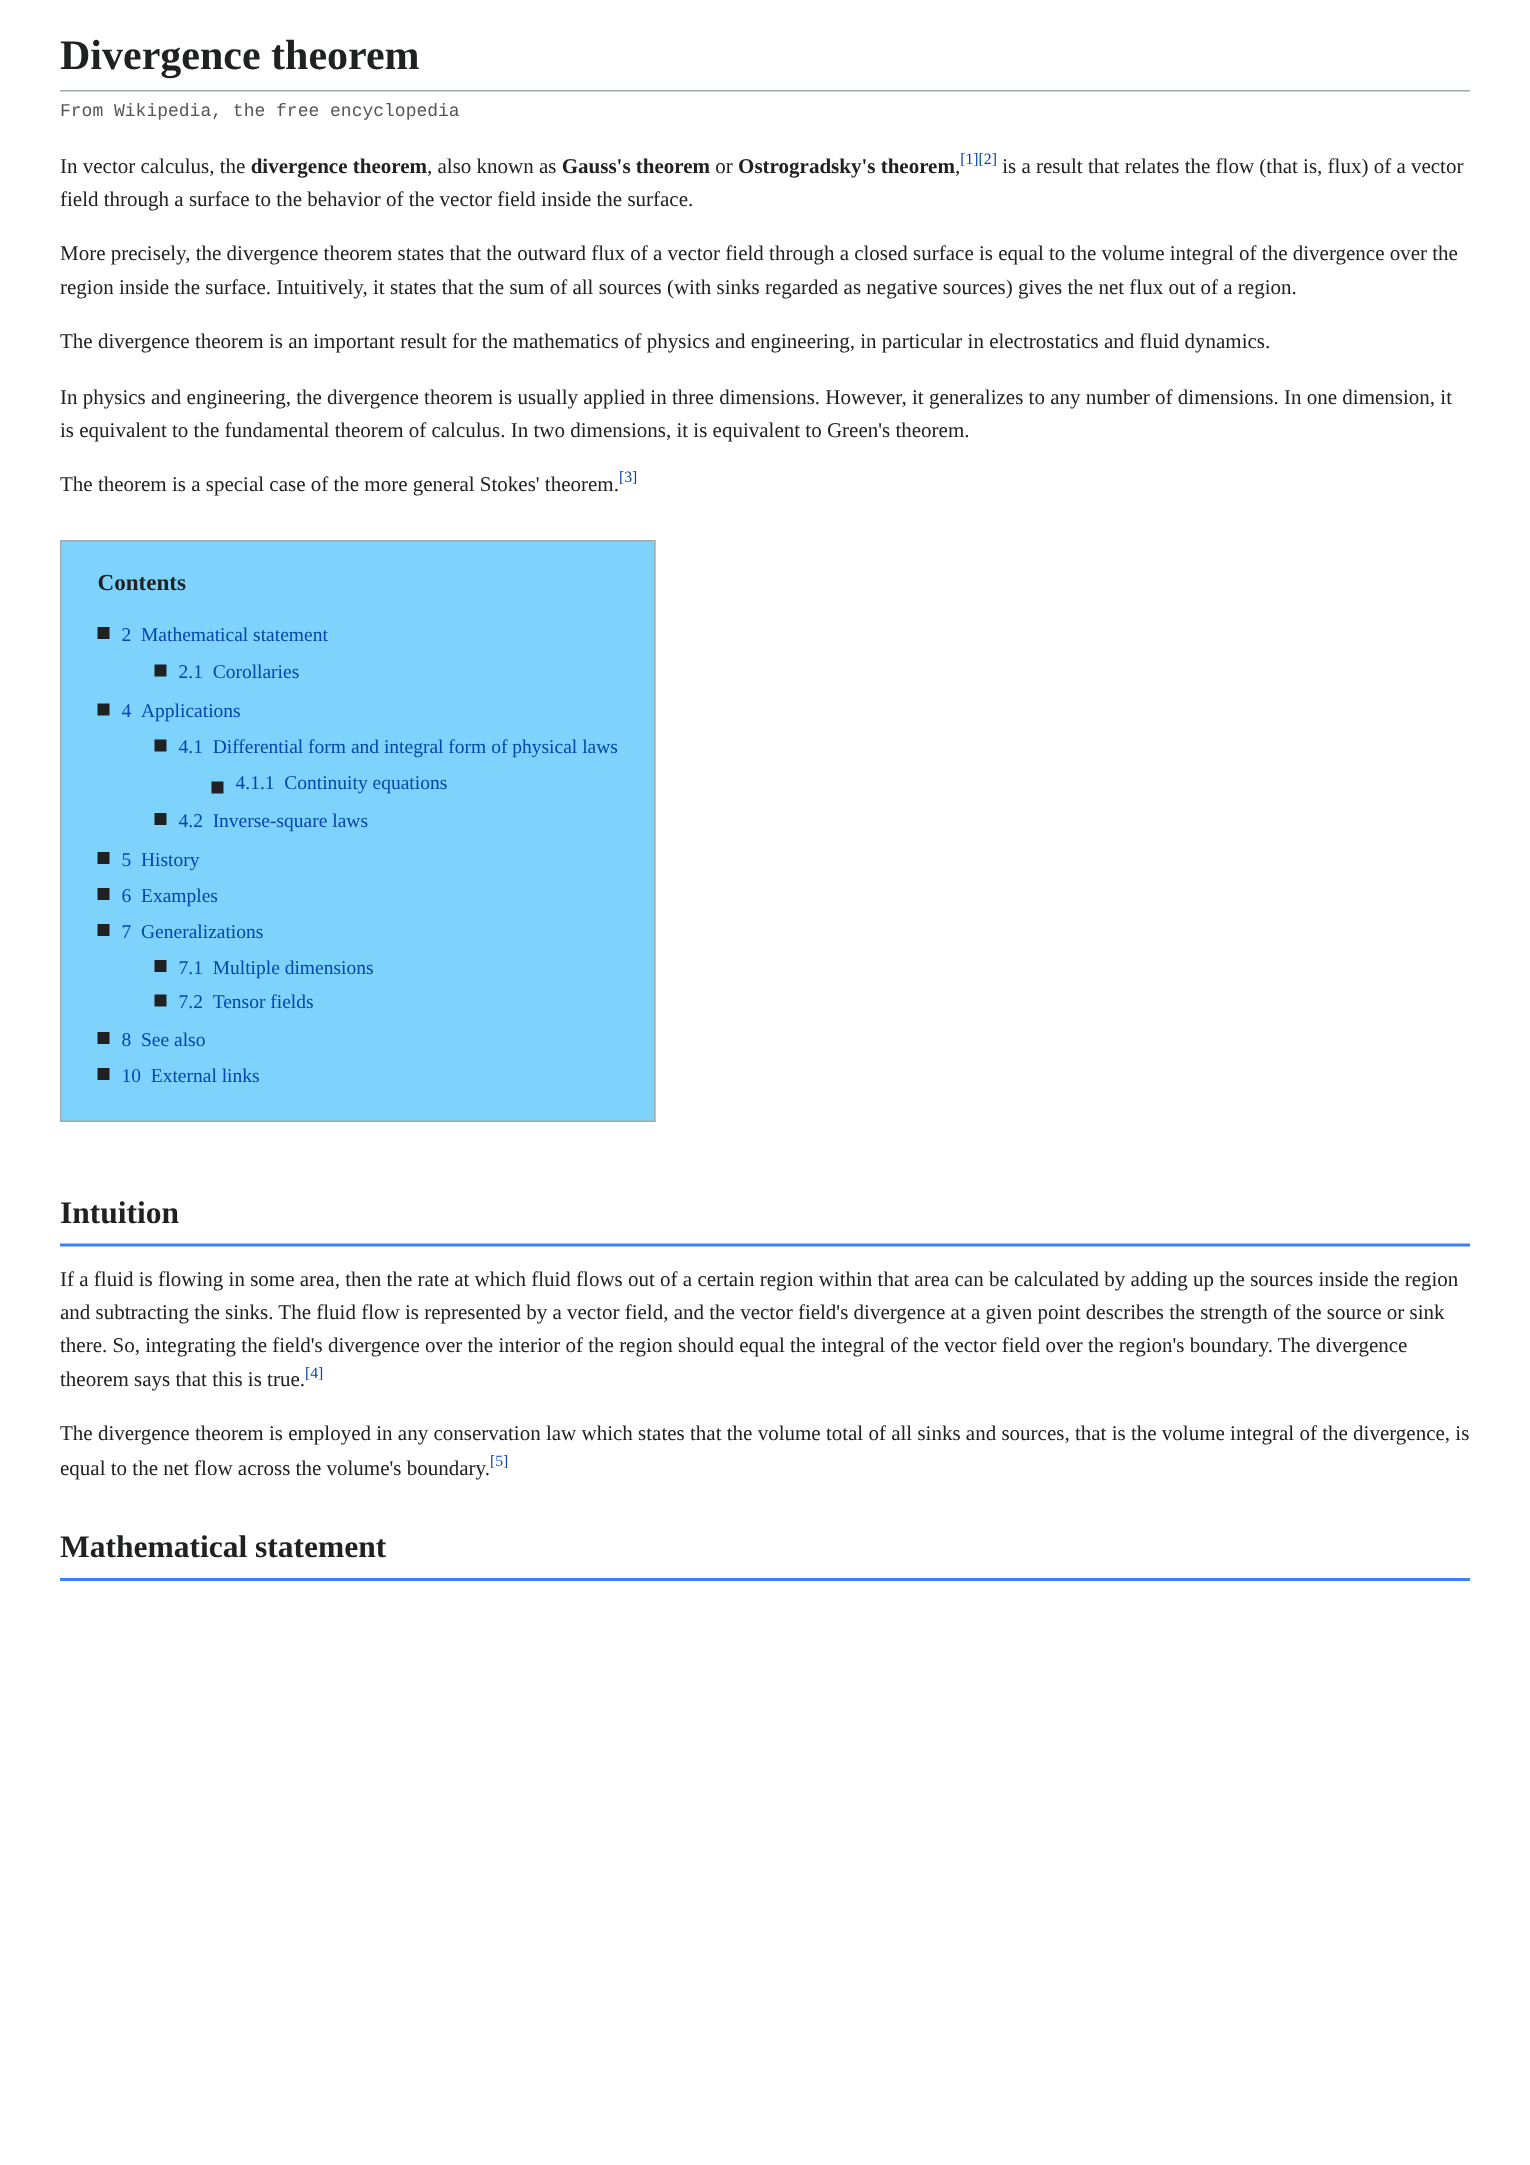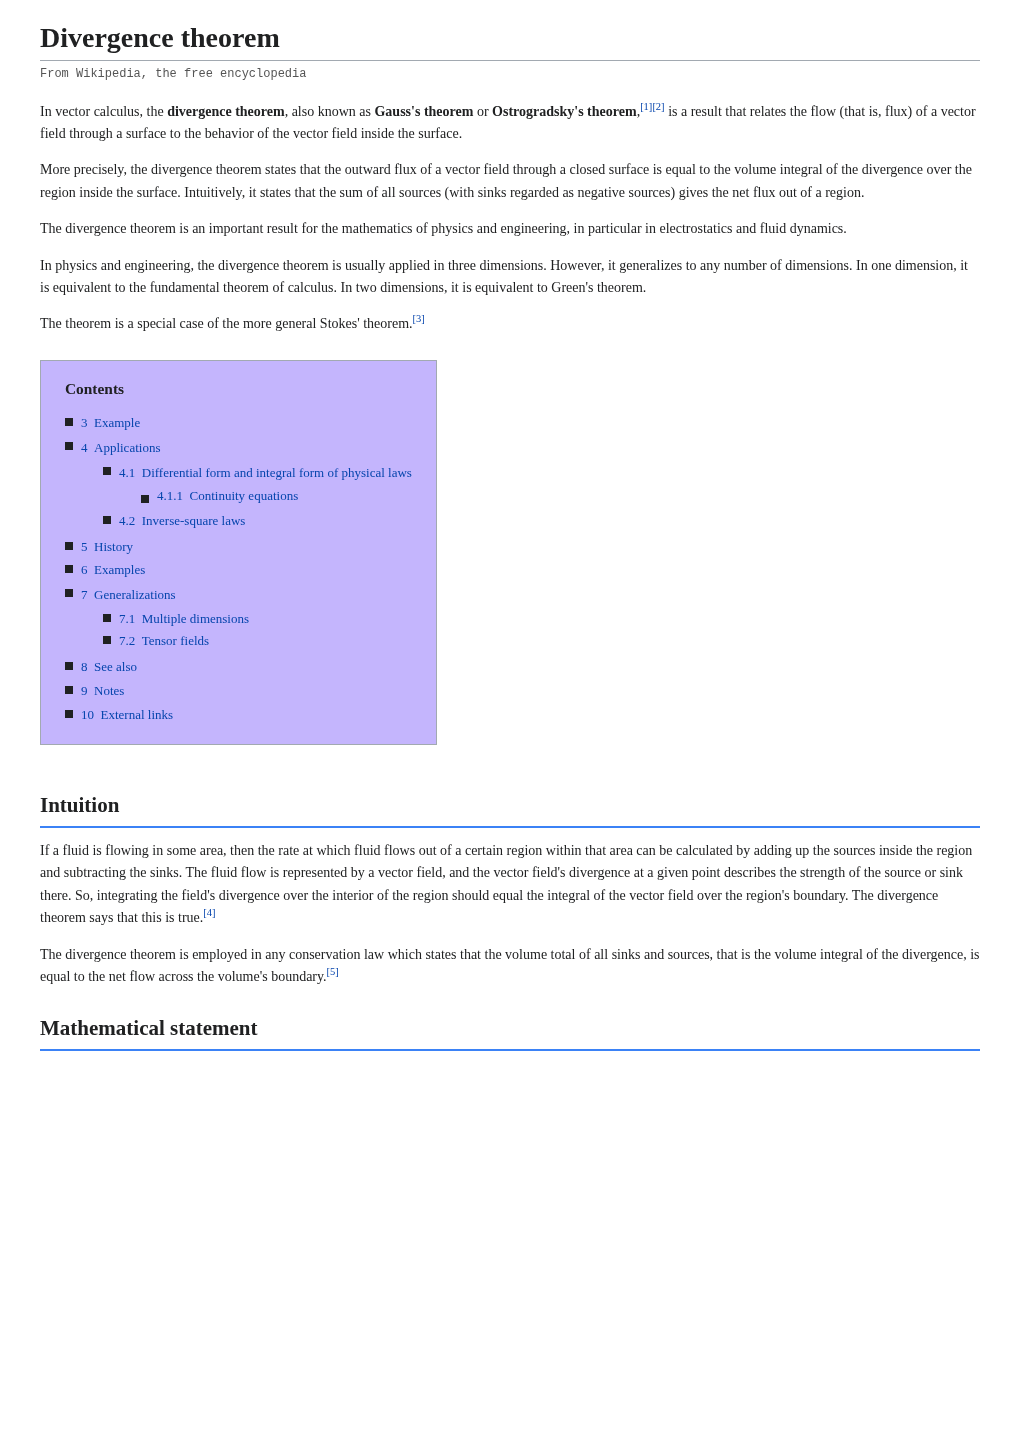--- a/index.html
+++ b/index.html
@@ -37,21 +37,21 @@
       vertical-align: super;
       line-height: 0;
     }
     sup a {
       color: #0645ad;
       text-decoration: none;
     }
     .toc-box {
       display: inline-block;
       border: 1px solid #a2a9b1;
-      background: #c4b5fd;
+      background: #7dd3fc;
       padding: 16px 24px;
       margin: 10px 0 20px 0;
       min-width: 260px;
       max-width: 420px;
     }
     .toc-title {
       font-size: 1.1em;
       font-weight: bold;
       margin-bottom: 12px;
     }
@@ -136,25 +136,33 @@
 <p>
   The theorem is a special case of the more general Stokes' theorem.<sup><a href="#">[3]</a></sup>
 </p>
 
 
 <div class="toc-box">
   <div class="toc-title">Contents</div>
   <ul class="toc-list">
 
 
-
-    <li>
-      <span class="toc-bullet"></span>
-      <a href="#example">3&nbsp;&nbsp;Example</a>
-    </li>
+    <li>
+      <span class="toc-bullet"></span>
+      <div>
+        <a href="#mathematical-statement">2&nbsp;&nbsp;Mathematical statement</a>
+        <ul class="toc-sub">
+          <li>
+            <span class="toc-bullet"></span>
+            <a href="#corollaries">2.1&nbsp;&nbsp;Corollaries</a>
+          </li>
+        </ul>
+      </div>
+    </li>
+
 
     <li>
       <span class="toc-bullet"></span>
       <div>
         <a href="#applications">4&nbsp;&nbsp;Applications</a>
         <ul class="toc-sub">
           <li>
             <span class="toc-bullet"></span>
             <div>
               <a href="#diff-integral-form">4.1&nbsp;&nbsp;<span class="italic">Differential form</span> and <span class="italic">integral form</span> of physical laws</a>
@@ -199,24 +207,20 @@
           </li>
         </ul>
       </div>
     </li>
 
     <li>
       <span class="toc-bullet"></span>
       <a href="#see-also">8&nbsp;&nbsp;See also</a>
     </li>
 
-    <li>
-      <span class="toc-bullet"></span>
-      <a href="#notes">9&nbsp;&nbsp;Notes</a>
-    </li>
 
     <li>
       <span class="toc-bullet"></span>
       <a href="#external-links">10&nbsp;&nbsp;External links</a>
     </li>
 
   </ul>
 </div>
 
 

